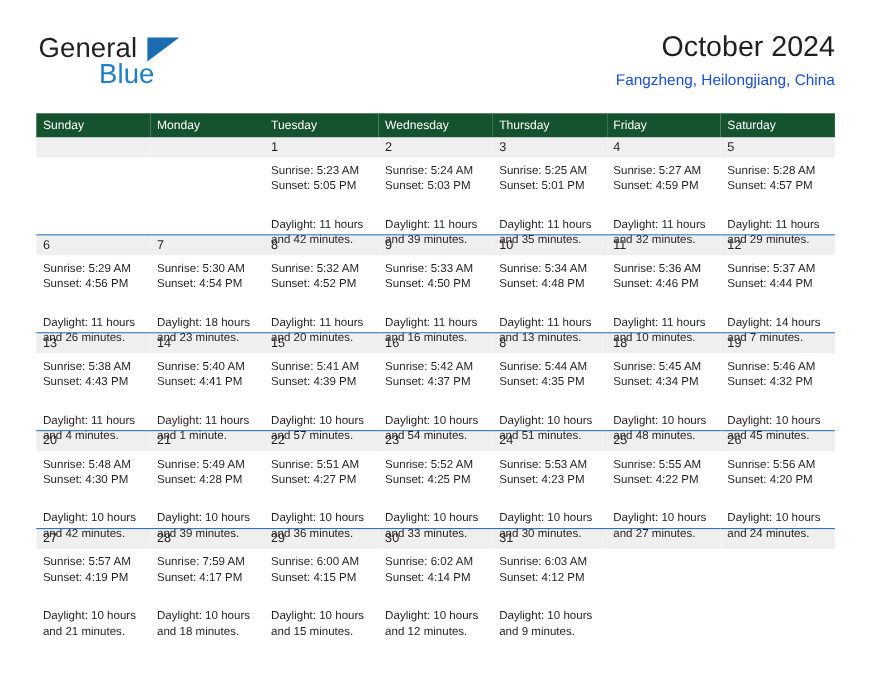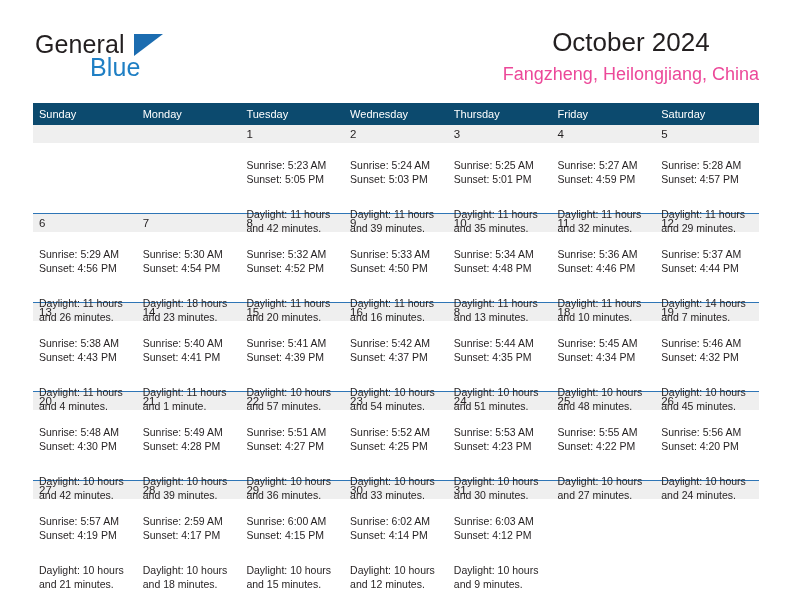--- a/index.html
+++ b/index.html
@@ -65,50 +65,50 @@
     width: 0;
     height: 0;
     border-left: 29px solid #1b6cb0;
     border-bottom: 22px solid transparent;
   }
 
   .title-block {
     position: absolute;
     right: 0;
     top: 0;
-    text-align: center;
+    text-align: right;
   }
   .cal-title {
     font-size: 26px;
     font-weight: normal;
     color: #231f20;
     line-height: 1.15;
     white-space: nowrap;
   }
   .cal-subtitle {
     margin-top: 6px;
-    font-size: 18px;
+    font-size: 14px;
     font-weight: normal;
-    color: #ec4899;
+    color: #1d4ed8;
     line-height: 1.15;
     white-space: nowrap;
   }
 
   
   .calendar {
     position: absolute;
     left: 33px;
     top: 103px;
     width: 726px;
     border-collapse: collapse;
     table-layout: fixed;
   }
 
   .calendar th {
-    background: #0c4a6e;
+    background: #14532d;
     color: #ffffff;
     font-size: 11px;
     font-weight: normal;
     text-align: left;
     padding: 5px 0 5px 6px;
     height: 20px;
     box-sizing: border-box;
   }
 
   .week-row > td {
@@ -130,21 +130,21 @@
     color: #231f20;
     padding: 3px 0 3px 6px;
     height: 18px;
     box-sizing: border-box;
     line-height: 12px;
   }
   .cell.empty .daynum {
     color: transparent;
   }
   .details {
-    padding: 15px 8px 0 6px;
+    padding: 5px 8px 0 6px;
     font-size: 10.5px;
     line-height: 14.4px;
     color: #231f20;
   }
   .details div {
     white-space: nowrap;
   }
   .details .daylight {
     white-space: normal;
     margin-top: 20px;
@@ -479,21 +479,21 @@
                 <div>Sunrise: 5:57 AM</div>
                 <div>Sunset: 4:19 PM</div>
                 <div class="daylight">Daylight: 10 hours and 21 minutes.</div>
               </div>
             </div>
           </td>
           <td>
             <div class="cell">
               <div class="daynum">28</div>
               <div class="details">
-                <div>Sunrise: 2:59 AM</div>
+                <div>Sunrise: 7:59 AM</div>
                 <div>Sunset: 4:17 PM</div>
                 <div class="daylight">Daylight: 10 hours and 18 minutes.</div>
               </div>
             </div>
           </td>
           <td>
             <div class="cell">
               <div class="daynum">29</div>
               <div class="details">
                 <div>Sunrise: 6:00 AM</div>

